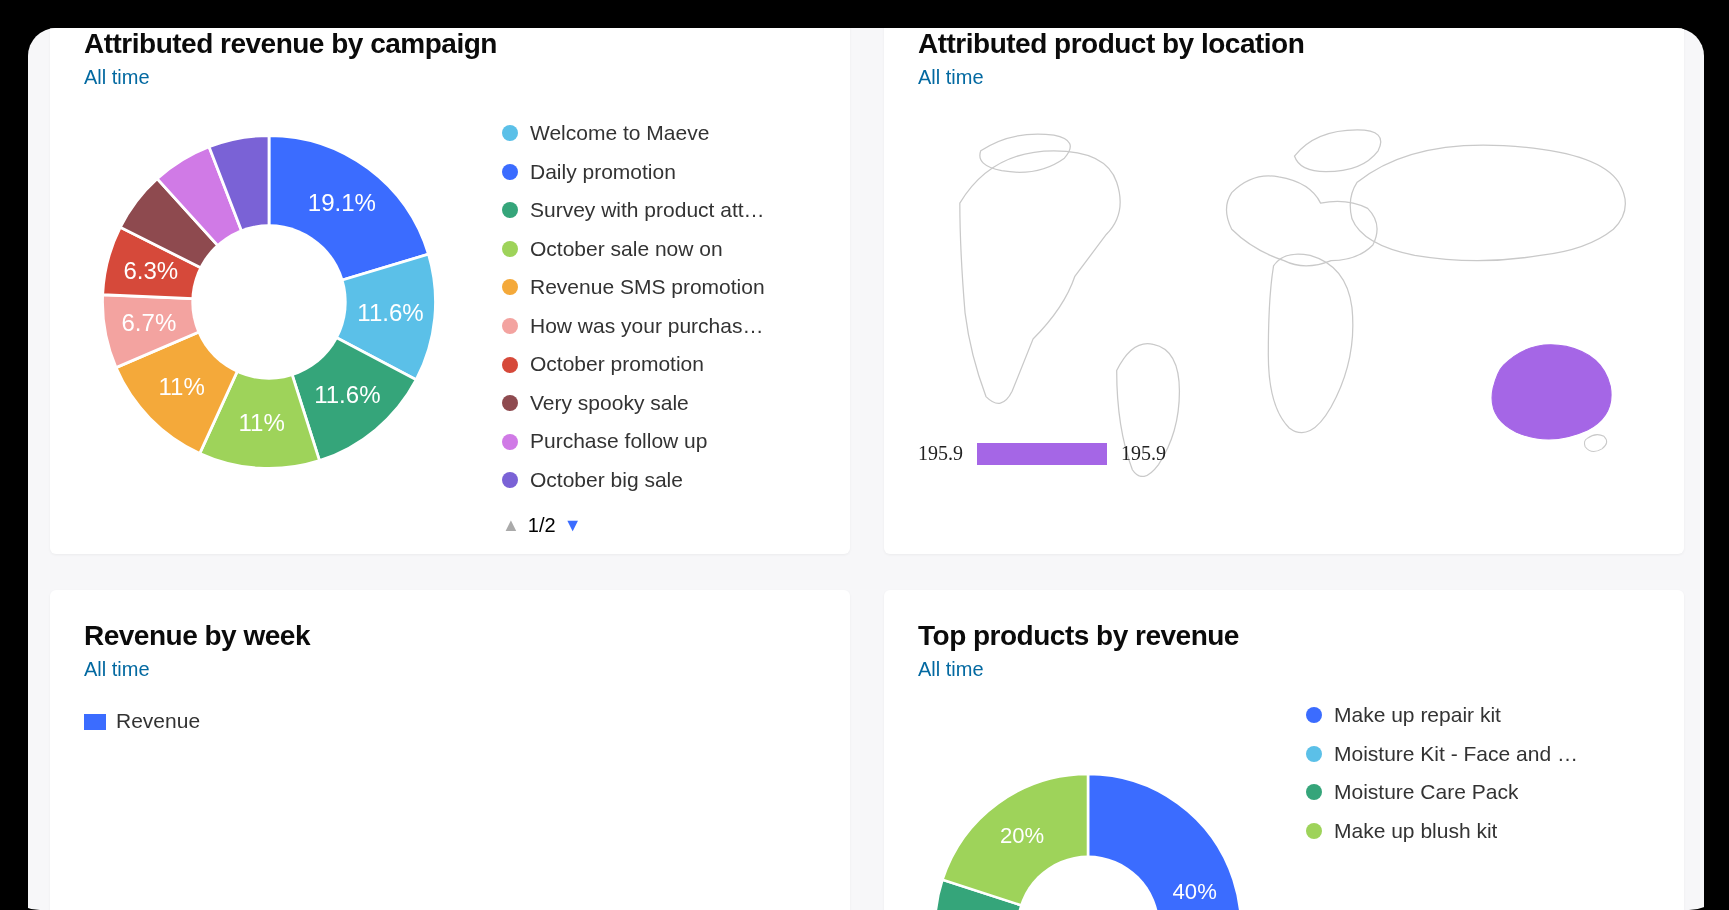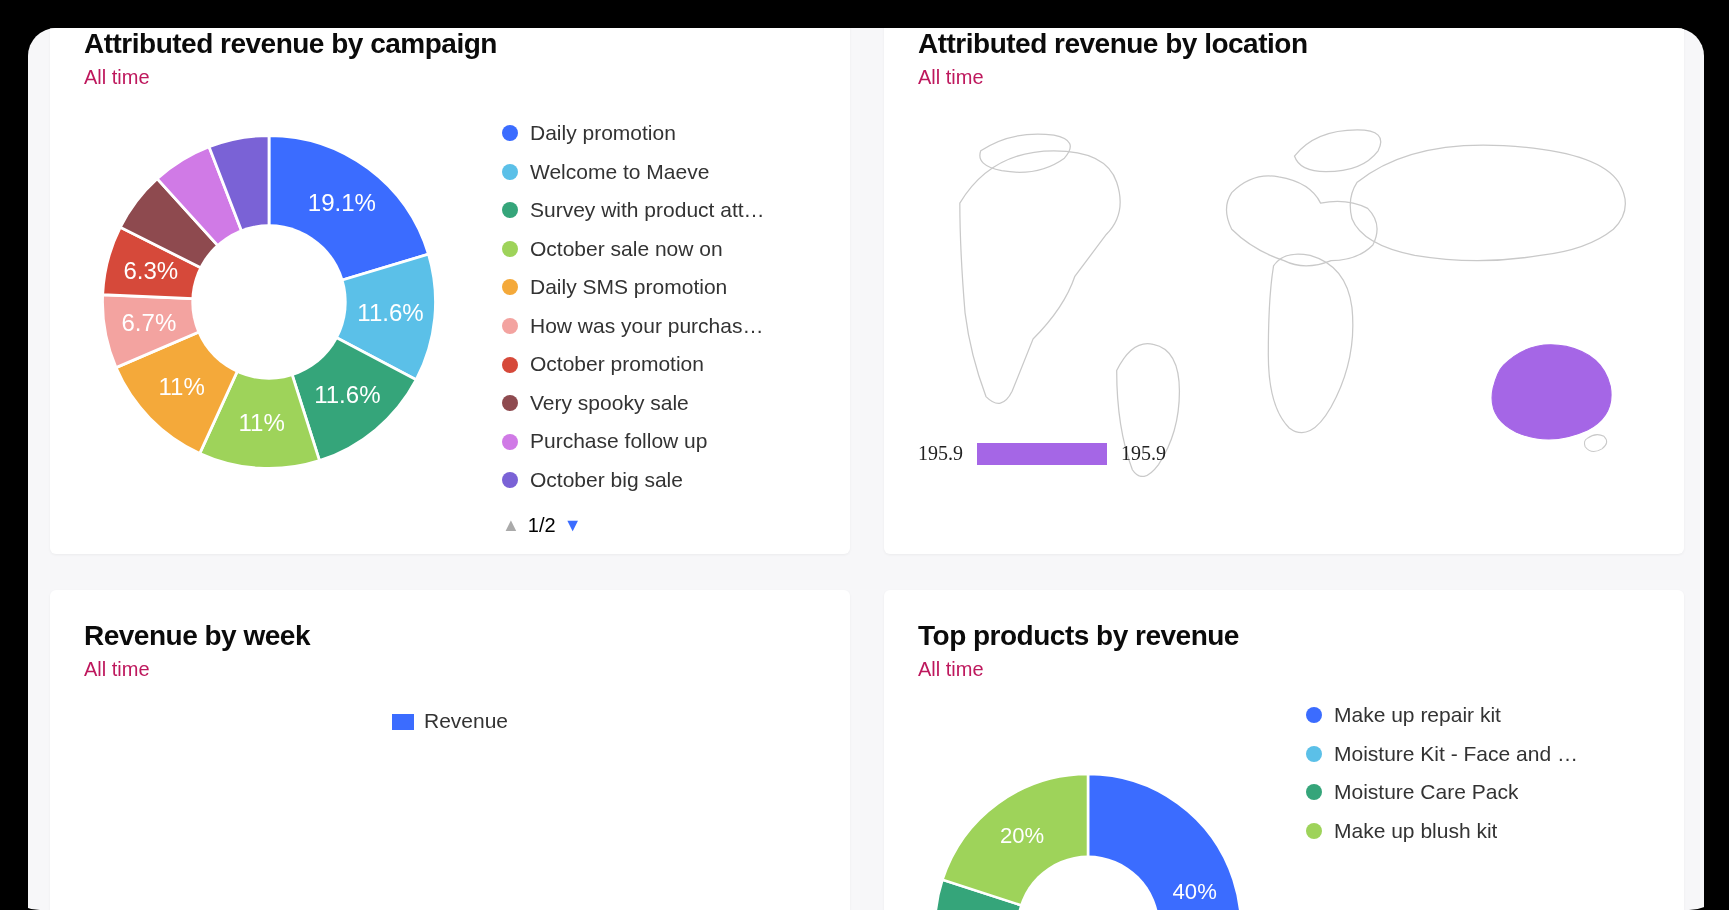--- a/index.html
+++ b/index.html
@@ -38,21 +38,21 @@
     padding: 30px 34px;
   }
   .card h2 {
     font-size: 28px;
     font-weight: 800;
     letter-spacing: -0.5px;
     color: #0b0b0b;
   }
   .card .sub {
     font-size: 20px;
-    color: #be185d;
+    color: #0369a1;
     margin-top: 6px;
   }
 
   
   .donut-wrap {
     display: flex;
     gap: 48px;
     margin-top: 28px;
   }
   .donut-svg { width: 370px; height: 370px; }
@@ -71,21 +71,21 @@
     position: absolute; left: 0; bottom: 12px;
     display: flex; align-items: center; gap: 14px;
     font-size: 20px; color: #222;
   }
   .scale-bar {
     width: 130px; height: 22px;
     background: #a566e6;
   }
 
   
-  .bar-legend { text-align: center; font-size: 21px; color: #333; margin-top: 28px; }
+  .bar-legend { text-align: left; font-size: 21px; color: #333; margin-top: 28px; }
   .bar-legend .sw { display:inline-block; width:22px; height:16px; background:#3b6cff; margin-right:10px; vertical-align: middle;}
   .axis-area { position: relative; height: 160px; margin-top: 10px; padding-left: 60px; }
   .ylab { position:absolute; left:0; font-size:18px; color:#333; transform: translateY(-50%); }
   .grid { position:absolute; left:60px; right:10px; border-top:1px solid #ddd; }
   .gridv { position:absolute; top:0; bottom:0; border-left:1px solid #ddd; }
   .bar { position:absolute; bottom:0; width:8px; background:#3b6cff; }
 
   .legend-trunc { max-width: 250px; overflow: hidden; text-overflow: ellipsis; }
 </style>
 </head>
@@ -118,38 +118,38 @@
               <text x="36.126615748653734" y="87.38101133402304" text-anchor="middle" fill="#fff" font-size="13">6.3%</text>
               <path d="M 100 100 L 19.578073452375662 59.5980974412279 A 90 90 0 0 1 39.52480445458236 33.346037449049604 Z" fill="#8e4a4f" stroke="#fff" stroke-width="1.5"></path>
               <path d="M 100 100 L 39.52480445458236 33.346037449049604 A 90 90 0 0 1 67.58747641408905 16.0391262861518 Z" fill="#d07ae6" stroke="#fff" stroke-width="1.5"></path>
               <path d="M 100 100 L 67.58747641408905 16.0391262861518 A 90 90 0 0 1 99.99999999999999 10 Z" fill="#7a62d6" stroke="#fff" stroke-width="1.5"></path>
             </g>
           <circle cx="100" cy="100" r="42" fill="#fff"></circle>
         </svg>
         <div>
           <div class="legend" id="legend-campaign">
               <div class="legend-row">
+                <span class="dot" style="background: rgb(91, 192, 232);"></span>
+                <span class="legend-trunc">Welcome to Maeve</span>
+              </div>
+              <div class="legend-row">
                 <span class="dot" style="background: rgb(59, 108, 255);"></span>
                 <span class="legend-trunc">Daily promotion</span>
               </div>
               <div class="legend-row">
-                <span class="dot" style="background: rgb(91, 192, 232);"></span>
-                <span class="legend-trunc">Welcome to Maeve</span>
-              </div>
-              <div class="legend-row">
                 <span class="dot" style="background: rgb(53, 165, 122);"></span>
                 <span class="legend-trunc">Survey with product att…</span>
               </div>
               <div class="legend-row">
                 <span class="dot" style="background: rgb(158, 211, 90);"></span>
                 <span class="legend-trunc">October sale now on</span>
               </div>
               <div class="legend-row">
                 <span class="dot" style="background: rgb(244, 169, 58);"></span>
-                <span class="legend-trunc">Daily SMS promotion</span>
+                <span class="legend-trunc">Revenue SMS promotion</span>
               </div>
               <div class="legend-row">
                 <span class="dot" style="background: rgb(243, 163, 160);"></span>
                 <span class="legend-trunc">How was your purchas…</span>
               </div>
               <div class="legend-row">
                 <span class="dot" style="background: rgb(214, 73, 58);"></span>
                 <span class="legend-trunc">October promotion</span>
               </div>
               <div class="legend-row">
@@ -168,21 +168,21 @@
           <div class="pager">
             <span class="tri up">▲</span>
             <span>1/2</span>
             <span class="tri down">▼</span>
           </div>
         </div>
       </div>
     </div>
 
     <div class="card" style="top:-30px; left:856px; width:800px; height:556px;">
-      <h2>Attributed revenue by location</h2>
+      <h2>Attributed product by location</h2>
       <div class="sub">All time</div>
       <div class="map-body">
         <svg class="map-svg" viewBox="0 0 700 350">
 
           <g fill="none" stroke="#c9c9c9" stroke-width="1.2">
             <path d="M40 90 q30 -50 90 -50 q50 0 60 30 q10 30 -10 50 l-30 40 q-10 30 -40 60 l-20 50 q-10 20 -25 5 q-15 -40 -20 -80 q-5 -60 -5 -105z"></path>
             <path d="M190 250 q15 -30 35 -25 q25 5 25 45 q0 40 -20 70 q-15 20 -25 5 q-15 -40 -15 -95z"></path>
             <path d="M300 80 q20 -20 45 -15 q30 5 40 25 q25 -5 45 5 q15 15 5 35 q-15 15 -40 15 q-25 10 -45 0 q-30 -10 -50 -30 q-10 -20 0 -35z"></path>
             <path d="M340 150 q10 -15 35 -10 q35 10 40 50 q5 50 -20 95 q-20 35 -40 20 q-20 -20 -20 -70 q0 -55 5 -85z"></path>
             <path d="M420 70 q50 -40 140 -35 q90 5 110 35 q15 25 -5 45 q-25 20 -70 25 q-60 10 -120 0 q-50 -10 -60 -35 q-5 -20 5 -35z"></path>

